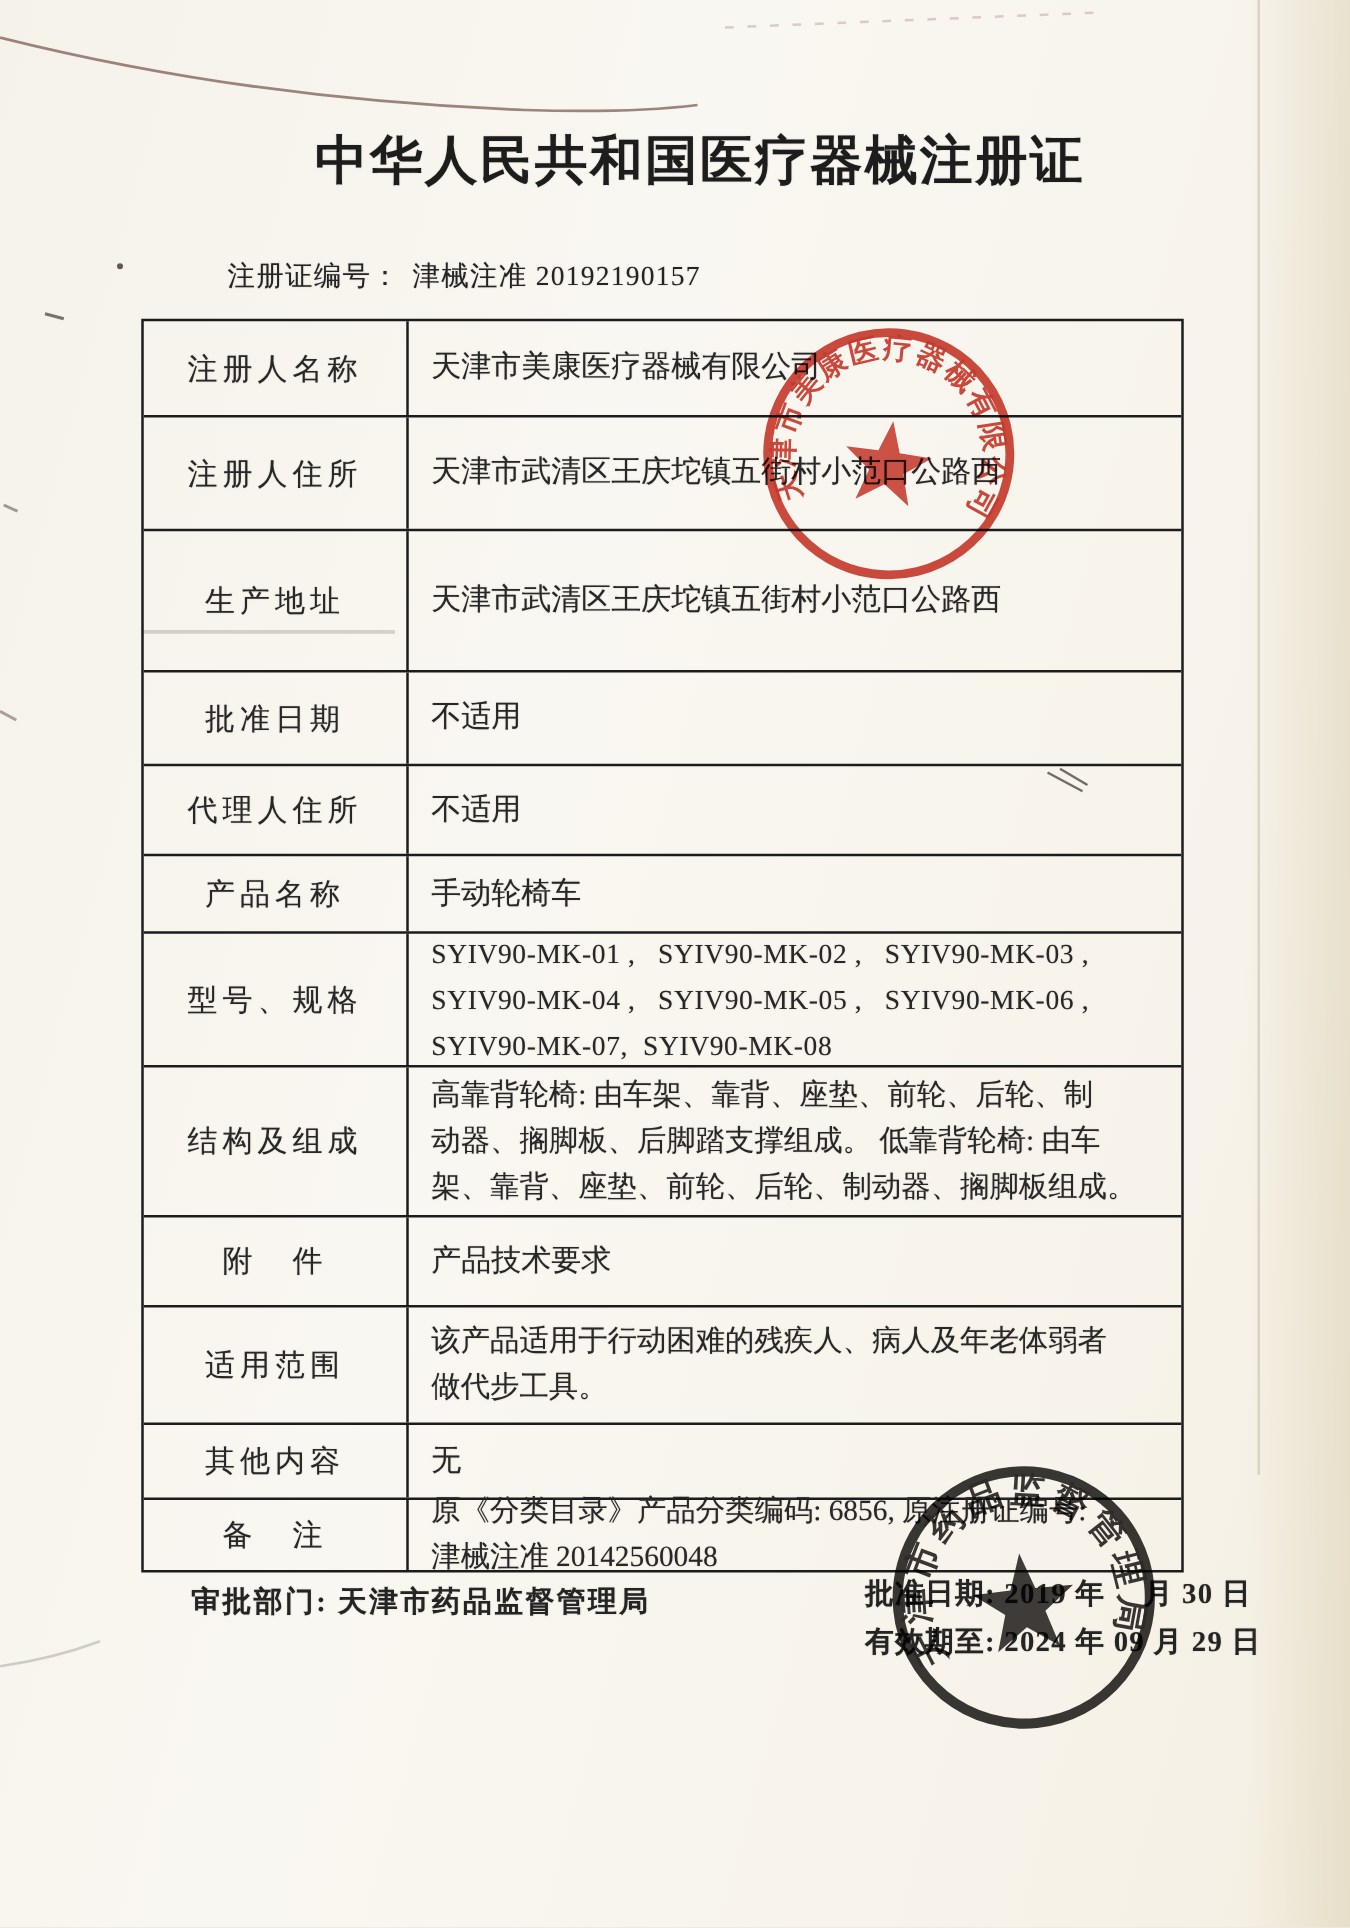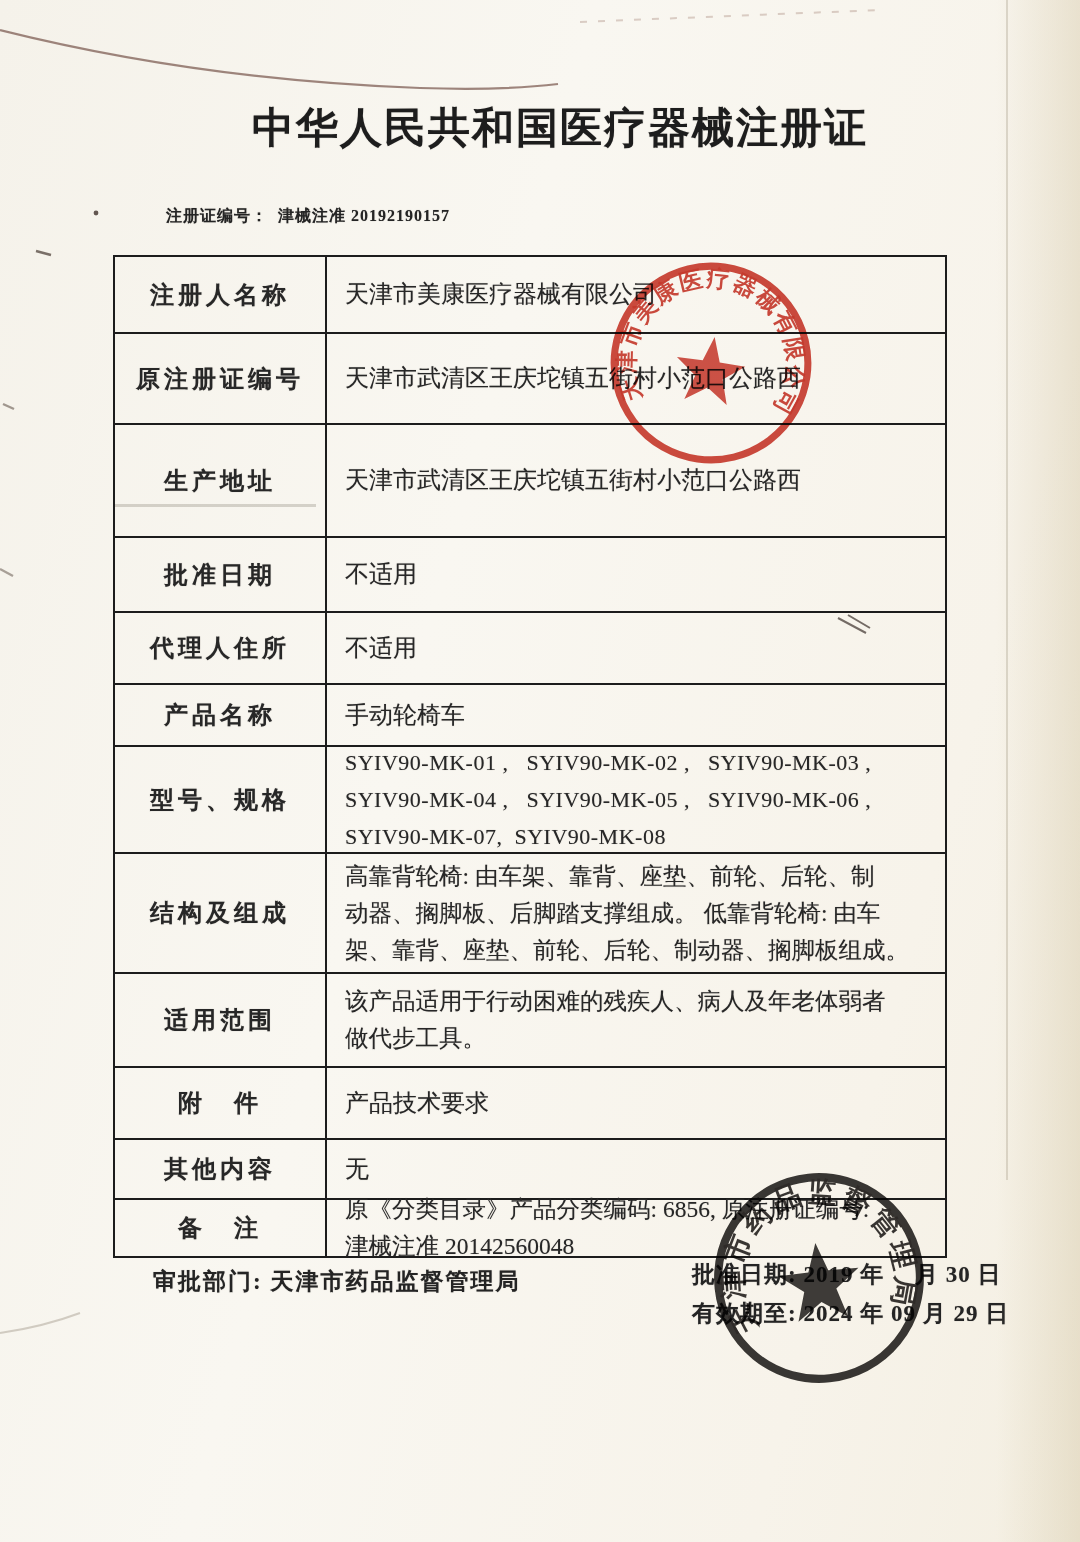--- a/index.html
+++ b/index.html
@@ -9,34 +9,34 @@
     font-family:"Liberation Serif", serif; color:#2b2b2b;
   }
   .soft { text-shadow:0 0 1px rgba(45,40,38,.35); }
   .title {
     position:absolute; top:100px; left:0; right:0; margin:0; text-align:center;
     font-size:42px; font-weight:900; letter-spacing:2px; color:#1d1d1d;
     font-family:"Liberation Sans", sans-serif;
     padding-left:40px;
   }
   .reg-line {
-    position:absolute; left:166px; top:206px; font-size:16px; font-weight:bold;
+    position:absolute; left:182px; top:206px; font-size:22px; font-weight:normal;
     letter-spacing:1px; color:#242424;
   }
   .reg-line .val { margin-left:10px; }
   .doc-table {
     position:absolute; left:113px; top:255px; width:834px; box-sizing:border-box;
     border:2px solid #1c1c1c;
   }
   .t-row { display:flex; box-sizing:border-box; border-bottom:2px solid #1c1c1c; }
   .t-row:last-child { border-bottom:none; }
   .t-label {
     flex:0 0 212px; width:212px; box-sizing:border-box; border-right:2px solid #1c1c1c;
     display:flex; align-items:center; justify-content:center; text-align:center;
-    font-size:24px; letter-spacing:4px; color:#272727;font-weight:bold;
+    font-size:24px; letter-spacing:4px; color:#272727;
   }
   .t-value {
     flex:1; box-sizing:border-box; display:flex; align-items:center;
     padding:6px 12px 6px 18px; font-size:24px; line-height:37px;
     white-space:pre-wrap; color:#272727;
   }
   .t-value.small { font-size:22px; letter-spacing:.5px; }
   .t-value.dense { font-size:23.5px; }
   .footer-dept {
     position:absolute; left:153px; top:1266px; font-size:23px; font-weight:bold;
@@ -80,21 +80,21 @@
   <div class="reg-line soft">
     <span>注册证编号：</span><span class="val">津械注准 20192190157</span>
   </div>
 
   <div class="doc-table">
     <div class="t-row" style="height:77px">
       <div class="t-label soft">注册人名称</div>
       <div class="t-value soft">天津市美康医疗器械有限公司</div>
     </div>
     <div class="t-row" style="height:91px">
-      <div class="t-label soft">原注册证编号</div>
+      <div class="t-label soft">注册人住所</div>
       <div class="t-value soft">天津市武清区王庆坨镇五街村小范口公路西</div>
     </div>
     <div class="t-row" style="height:113px">
       <div class="t-label soft">生产地址</div>
       <div class="t-value soft">天津市武清区王庆坨镇五街村小范口公路西</div>
     </div>
     <div class="t-row" style="height:75px">
       <div class="t-label soft">批准日期</div>
       <div class="t-value soft">不适用</div>
     </div>
@@ -111,28 +111,28 @@
       <div class="t-value small soft">SYIV90-MK-01 ,   SYIV90-MK-02 ,   SYIV90-MK-03 ,
 SYIV90-MK-04 ,   SYIV90-MK-05 ,   SYIV90-MK-06 ,
 SYIV90-MK-07,  SYIV90-MK-08</div>
     </div>
     <div class="t-row" style="height:120px">
       <div class="t-label soft">结构及组成</div>
       <div class="t-value dense soft">高靠背轮椅: 由车架、靠背、座垫、前轮、后轮、制
 动器、搁脚板、后脚踏支撑组成。 低靠背轮椅: 由车
 架、靠背、座垫、前轮、后轮、制动器、搁脚板组成。</div>
     </div>
+    <div class="t-row" style="height:72px">
+      <div class="t-label soft">附　件</div>
+      <div class="t-value soft">产品技术要求</div>
+    </div>
     <div class="t-row" style="height:94px">
       <div class="t-label soft">适用范围</div>
       <div class="t-value dense soft">该产品适用于行动困难的残疾人、病人及年老体弱者
 做代步工具。</div>
-    </div>
-    <div class="t-row" style="height:72px">
-      <div class="t-label soft">附　件</div>
-      <div class="t-value soft">产品技术要求</div>
     </div>
     <div class="t-row" style="height:60px">
       <div class="t-label soft">其他内容</div>
       <div class="t-value soft">无</div>
     </div>
     <div class="t-row" style="height:56px">
       <div class="t-label soft">备　注</div>
       <div class="t-value dense soft">原《分类目录》产品分类编码: 6856, 原注册证编号:
 津械注准 20142560048</div>
     </div>

